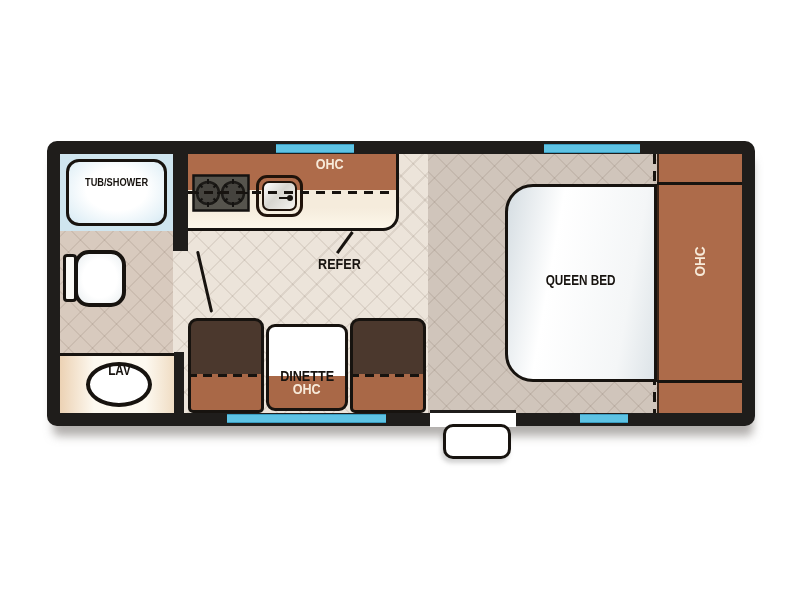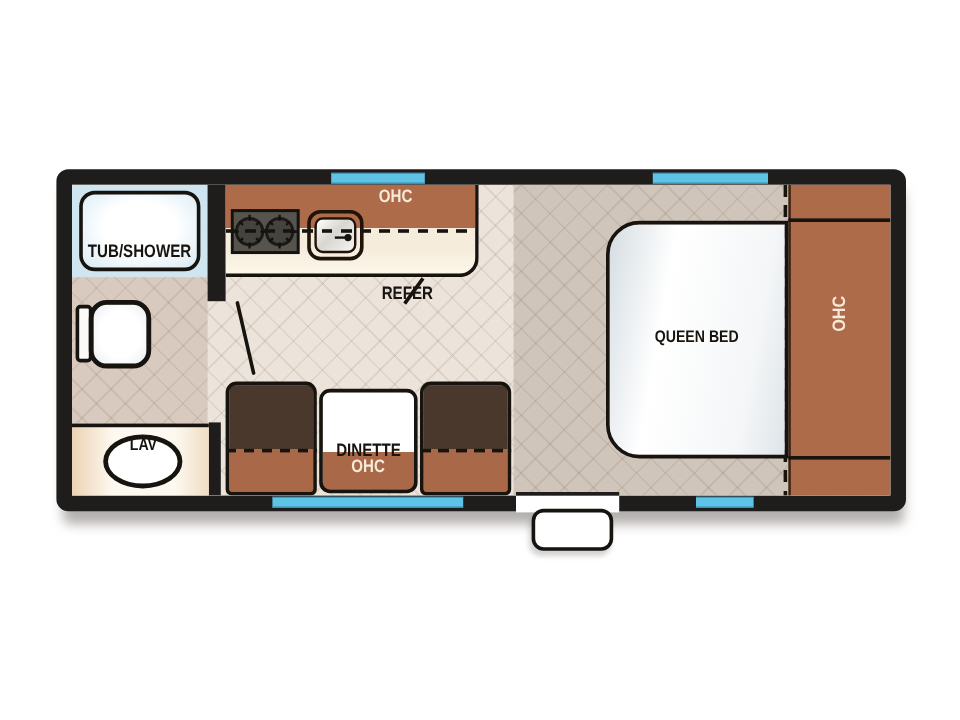--- a/index.html
+++ b/index.html
@@ -93,21 +93,21 @@
       <span style="transform:rotate(-90deg) scaleX(0.9);">OHC</span>
     </div>
 
     <div id="bed" class="abs"></div>
     <div class="fp-label" style="left:455px;top:118px;width:132px;height:22px;font-size:14px;">
       <span>QUEEN BED</span>
     </div>
 
     <div id="tub-region" class="abs"></div>
     <div id="tub-inner" class="abs"></div>
-    <div class="fp-label" style="left:6px;top:22px;width:101px;height:22px;font-size:15px;margin-top:25px;">
+    <div class="fp-label" style="left:6px;top:22px;width:101px;height:22px;font-size:11px;">
       <span>TUB/SHOWER</span>
     </div>
 
     <div class="abs wallseg" style="left:113px;top:0;width:15px;height:97px;"></div>
     <div class="abs wallseg" style="left:114px;top:198px;width:10px;height:61px;"></div>
     <div id="bath-door-line" class="abs"></div>
 
     <div id="toilet-tank" class="abs"></div>
     <div id="toilet-bowl" class="abs"></div>
 
@@ -151,21 +151,21 @@
 
     <div id="sink" class="abs">
       <div id="sink-basin" class="abs"></div>
       <div id="sink-stub" class="abs"></div>
       <div id="sink-drain" class="abs"></div>
     </div>
 
     <div id="counter-dash" class="abs"></div>
 
     <div id="refer-line" class="abs"></div>
-    <div class="fp-label" style="left:249px;top:82px;width:60px;height:18px;font-size:15px;">
+    <div class="fp-label" style="left:249px;top:101px;width:60px;height:18px;font-size:15px;">
       <span>REFER</span>
     </div>
 
     <div class="abs bench" style="left:128px;"></div>
     <div class="abs bench" style="left:290px;"></div>
     <div id="dinette-table" class="abs"></div>
     <div class="abs bench-dash" style="left:128px;"></div>
     <div class="abs bench-dash" style="left:290px;"></div>
     <div class="fp-label" style="left:206px;top:189px;width:82px;height:20px;font-size:15px;margin-top:24px;">
       <span>DINETTE</span>

